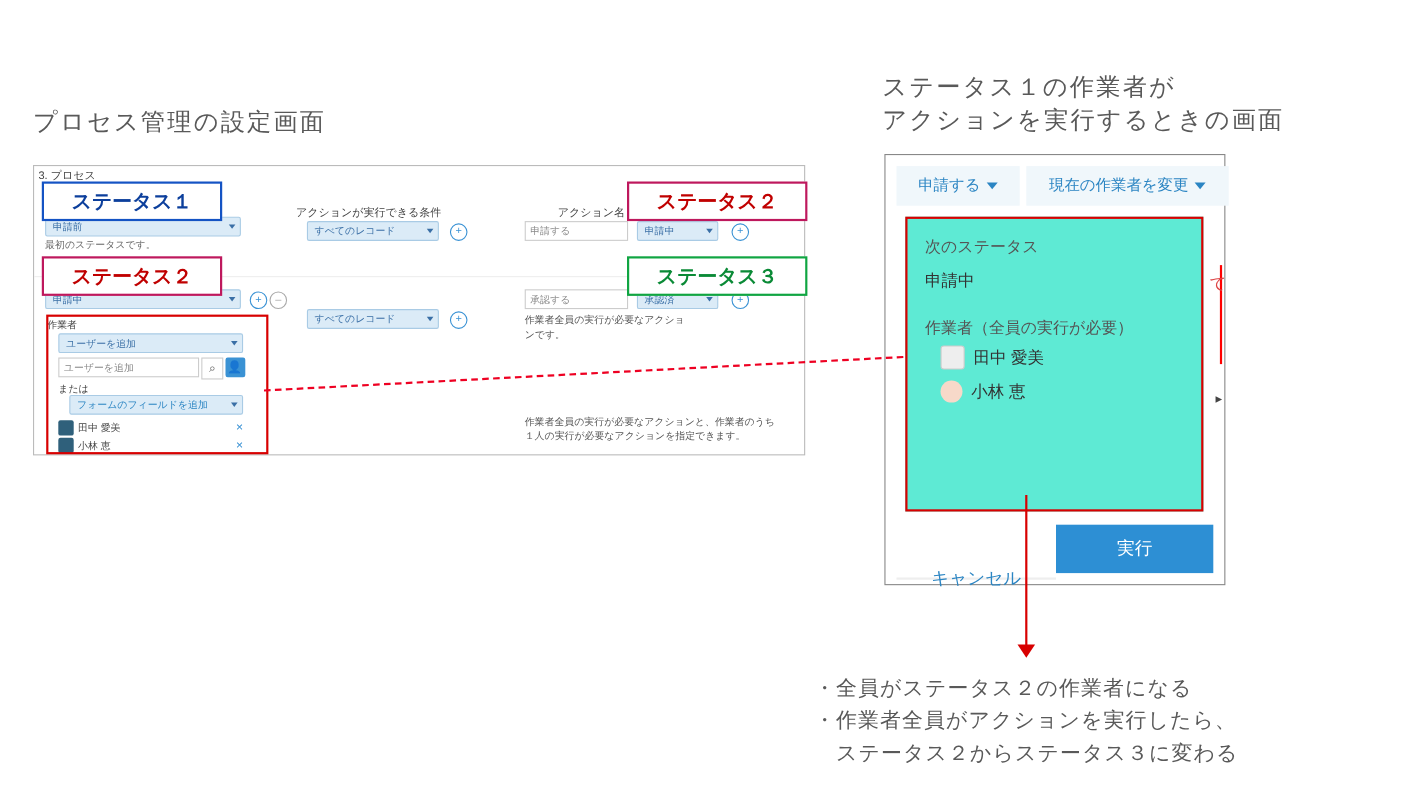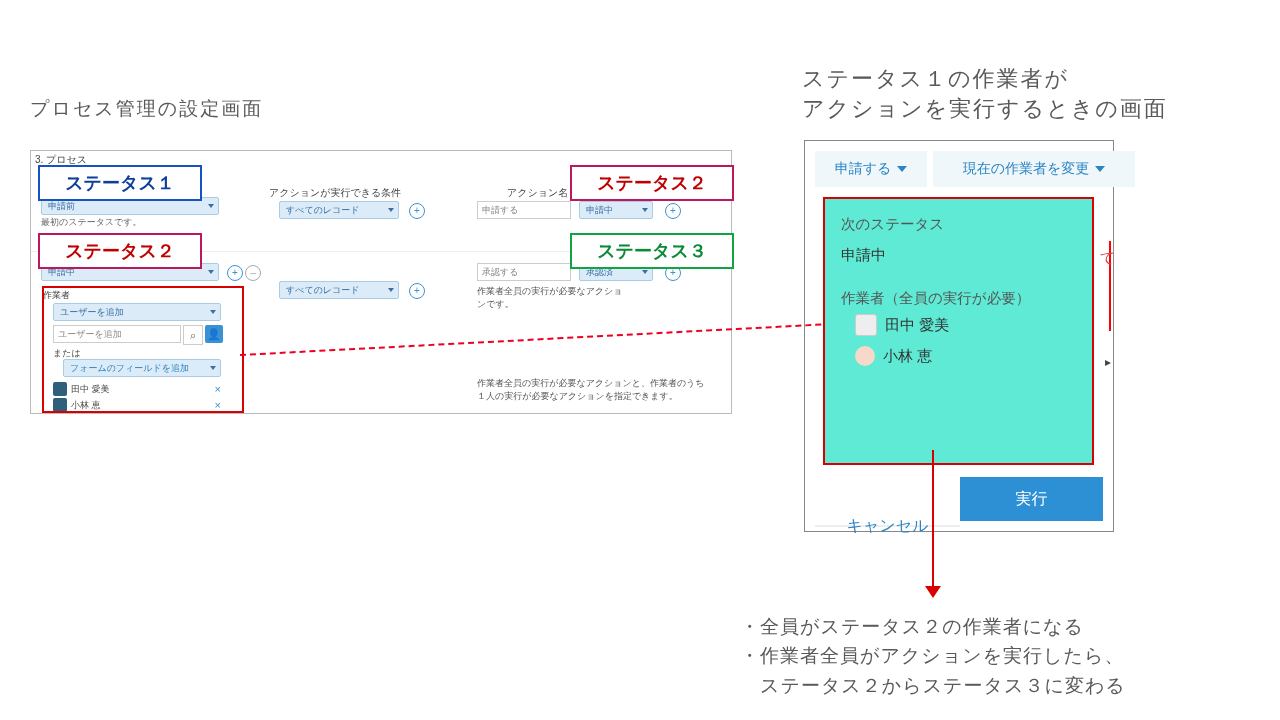--- a/index.html
+++ b/index.html
@@ -11,21 +11,21 @@
     background: #fff;
     color: #333;
     font-size: 13px;
     overflow: hidden;
     position: relative;
   }
   .abs { position: absolute; }
   
   .caption-left {
     left: 30px; top: 96px;
-    font-size: 19px; color: #595959;
+    font-size: 22px; color: #595959;
     letter-spacing: 2px;
   }
   .caption-right {
     left: 802px; top: 64px;
     font-size: 22px; color: #595959;
     letter-spacing: 2px; line-height: 1.35;
   }
   
   .settings-panel {
     left: 30px; top: 150px; width: 700px; height: 262px;
@@ -228,21 +228,21 @@
 <div class="lab blue" style="left:38px;  top:165px;">ステータス１</div>
 <div class="lab red" style="left:570px; top:165px;">ステータス２</div>
 <div class="lab red" style="left:38px;  top:233px;">ステータス２</div>
 <div class="lab green" style="left:570px; top:233px;">ステータス３</div>
 
 <div class="abs dialog-frame">
   <div class="dlg-btn" style="left:10px; top:10px; width:112px;">
     <span>申請する</span>
       <span class="dn"></span>
   </div>
-  <div class="dlg-btn" style="left:128px; top:10px; width:202px;">
+  <div class="dlg-btn" style="left:128px; top:10px; width:184px;">
     <span>現在の作業者を変更</span>
       <span class="dn"></span>
   </div>
 
   <div class="dlg-inner">
     <div class="dlg-lbl">次のステータス</div>
     <div class="dlg-val">申請中</div>
     <div class="dlg-section">作業者（全員の実行が必要）</div>
     <div class="dlg-user">
       <span class="ph"></span>

